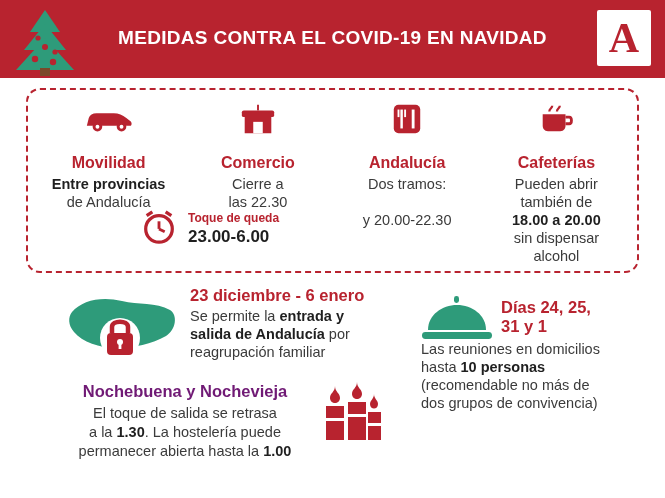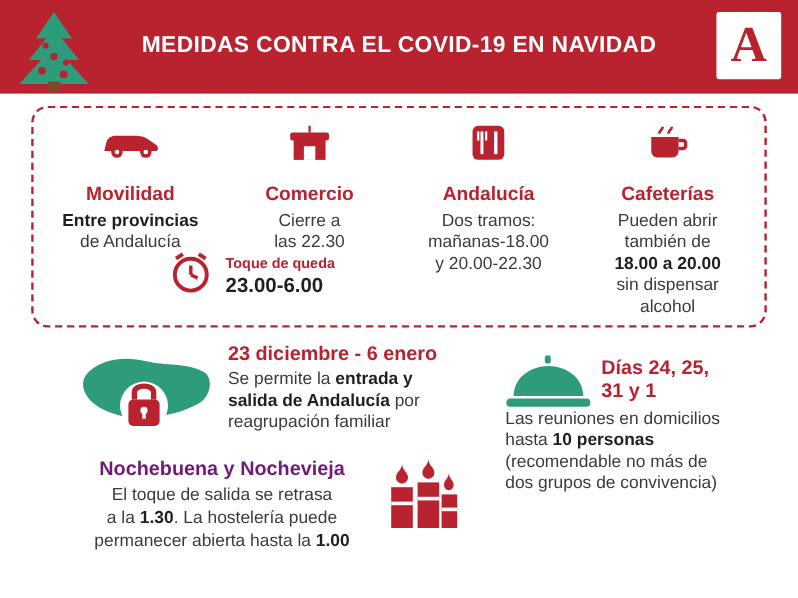--- a/index.html
+++ b/index.html
@@ -201,21 +201,21 @@
           <rect x="4" y="2" width="28" height="30" rx="5" fill="#b8232f"></rect>
           <rect x="11" y="7" width="2.6" height="20" fill="#ffffff"></rect>
           <rect x="8" y="7" width="2" height="8" fill="#ffffff"></rect>
           <rect x="15" y="7" width="2" height="8" fill="#ffffff"></rect>
           <rect x="23" y="7" width="3" height="20" fill="#ffffff"></rect>
         </svg>
       </div>
       <div class="cap">Andalucía</div>
       <div class="txt">
         <span>Dos tramos:</span><br>
-        <span>mañanas-18.00</span><br>
+        <br>
         <span>y 20.00-22.30</span>
       </div>
     </div>
 
     <div class="col">
       <div class="ic">
         <svg viewBox="0 0 40 34" width="38" height="34">
           <path d="M6 12 H30 V24 C30 28 27 30 23 30 H13 C9 30 6 28 6 24 Z" fill="#b8232f"></path>
           <path d="M30 15 H34 C37 15 37 22 34 22 H30" fill="none" stroke="#b8232f" stroke-width="3"></path>
           <path d="M13 9 C13 6 16 6 16 3" stroke="#b8232f" stroke-width="2.4" fill="none"></path>

